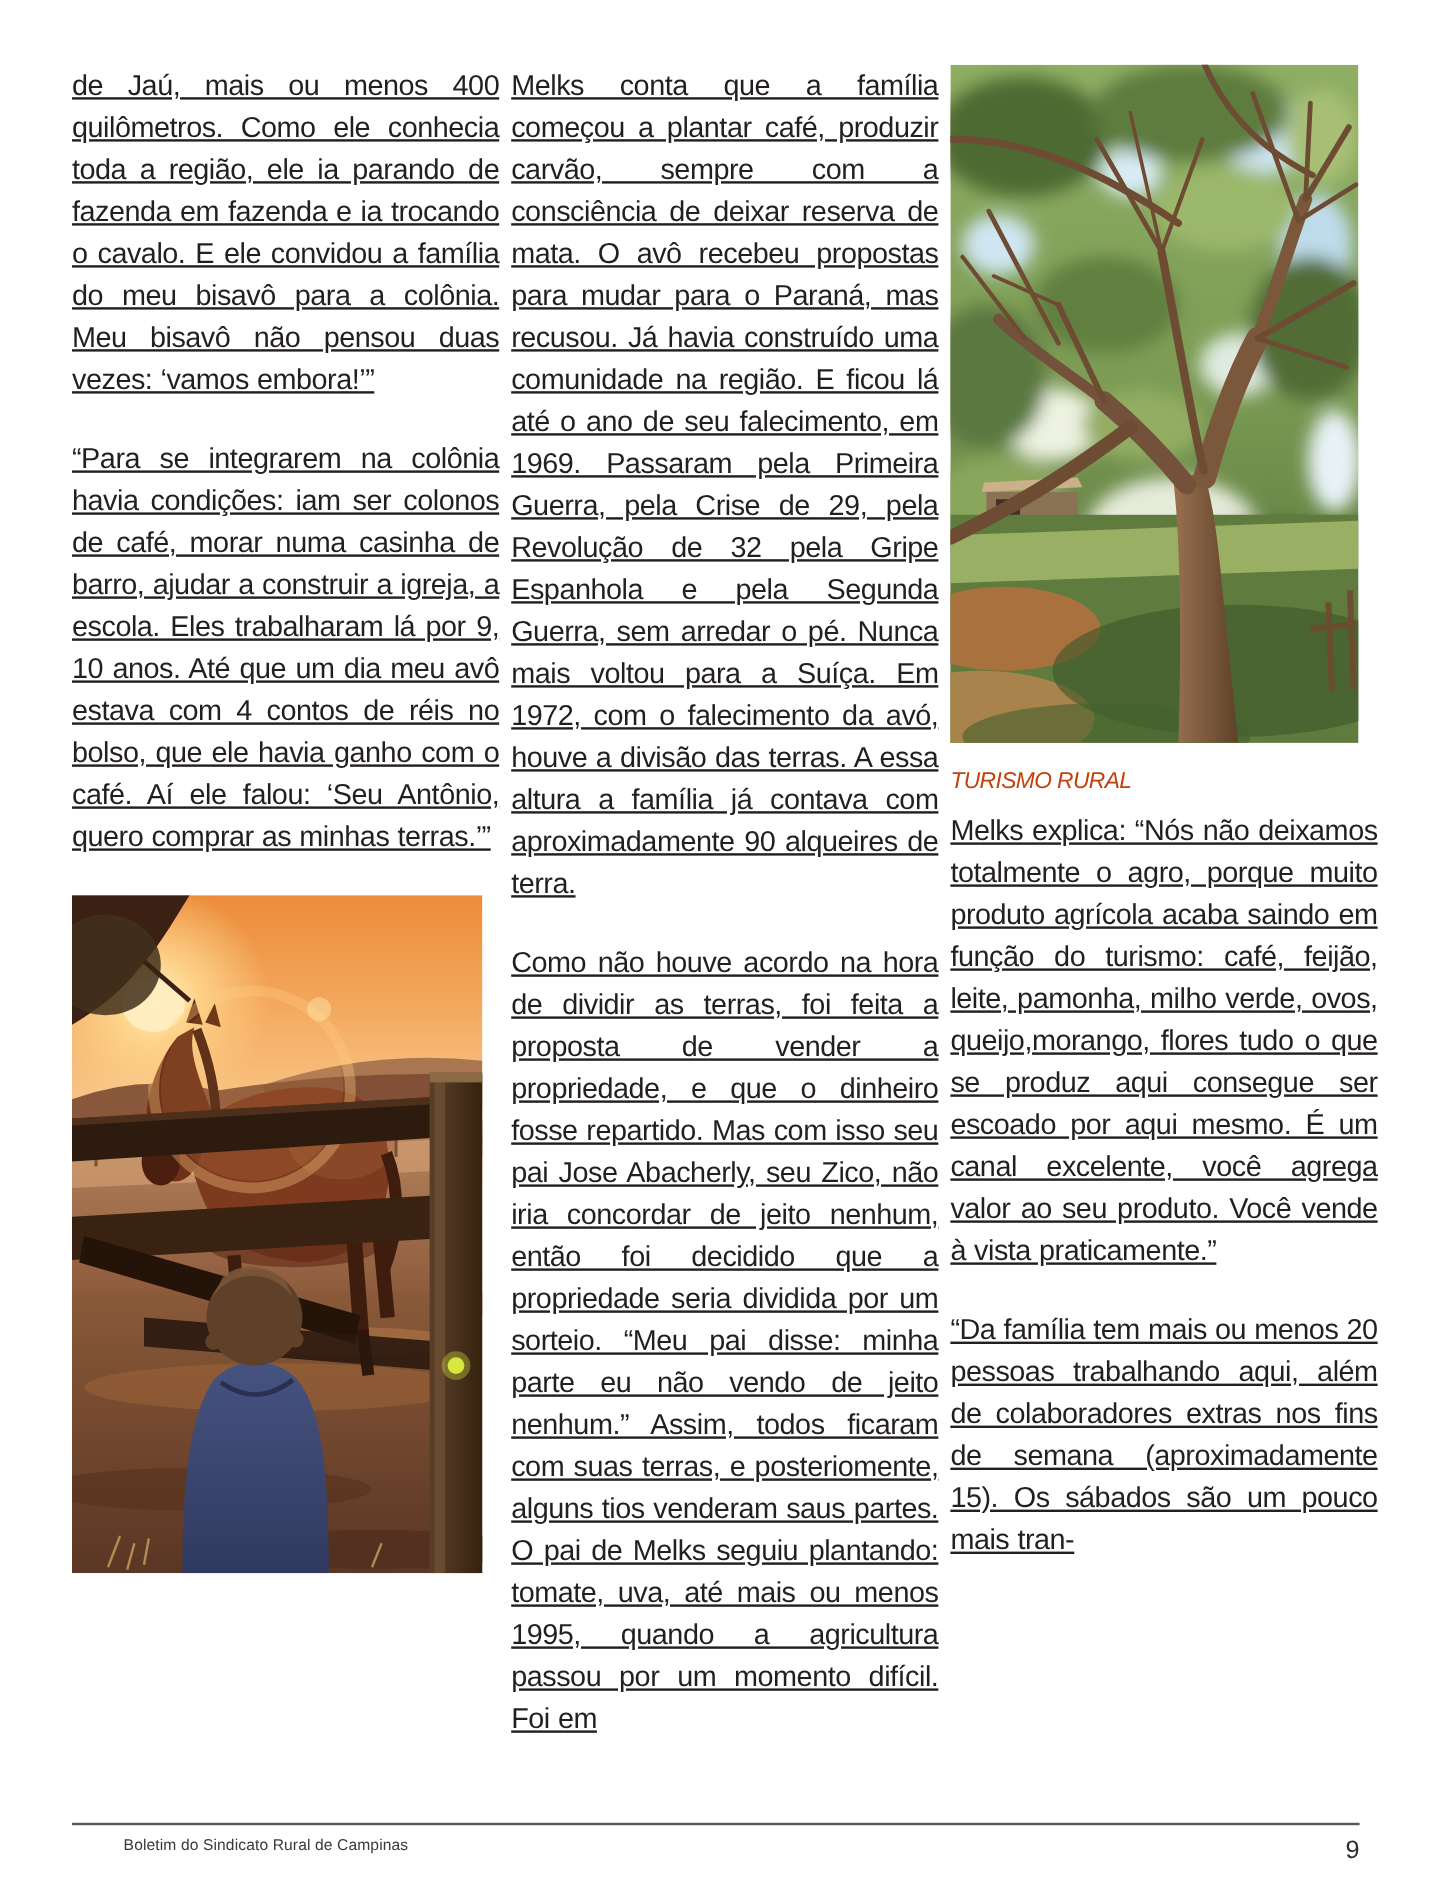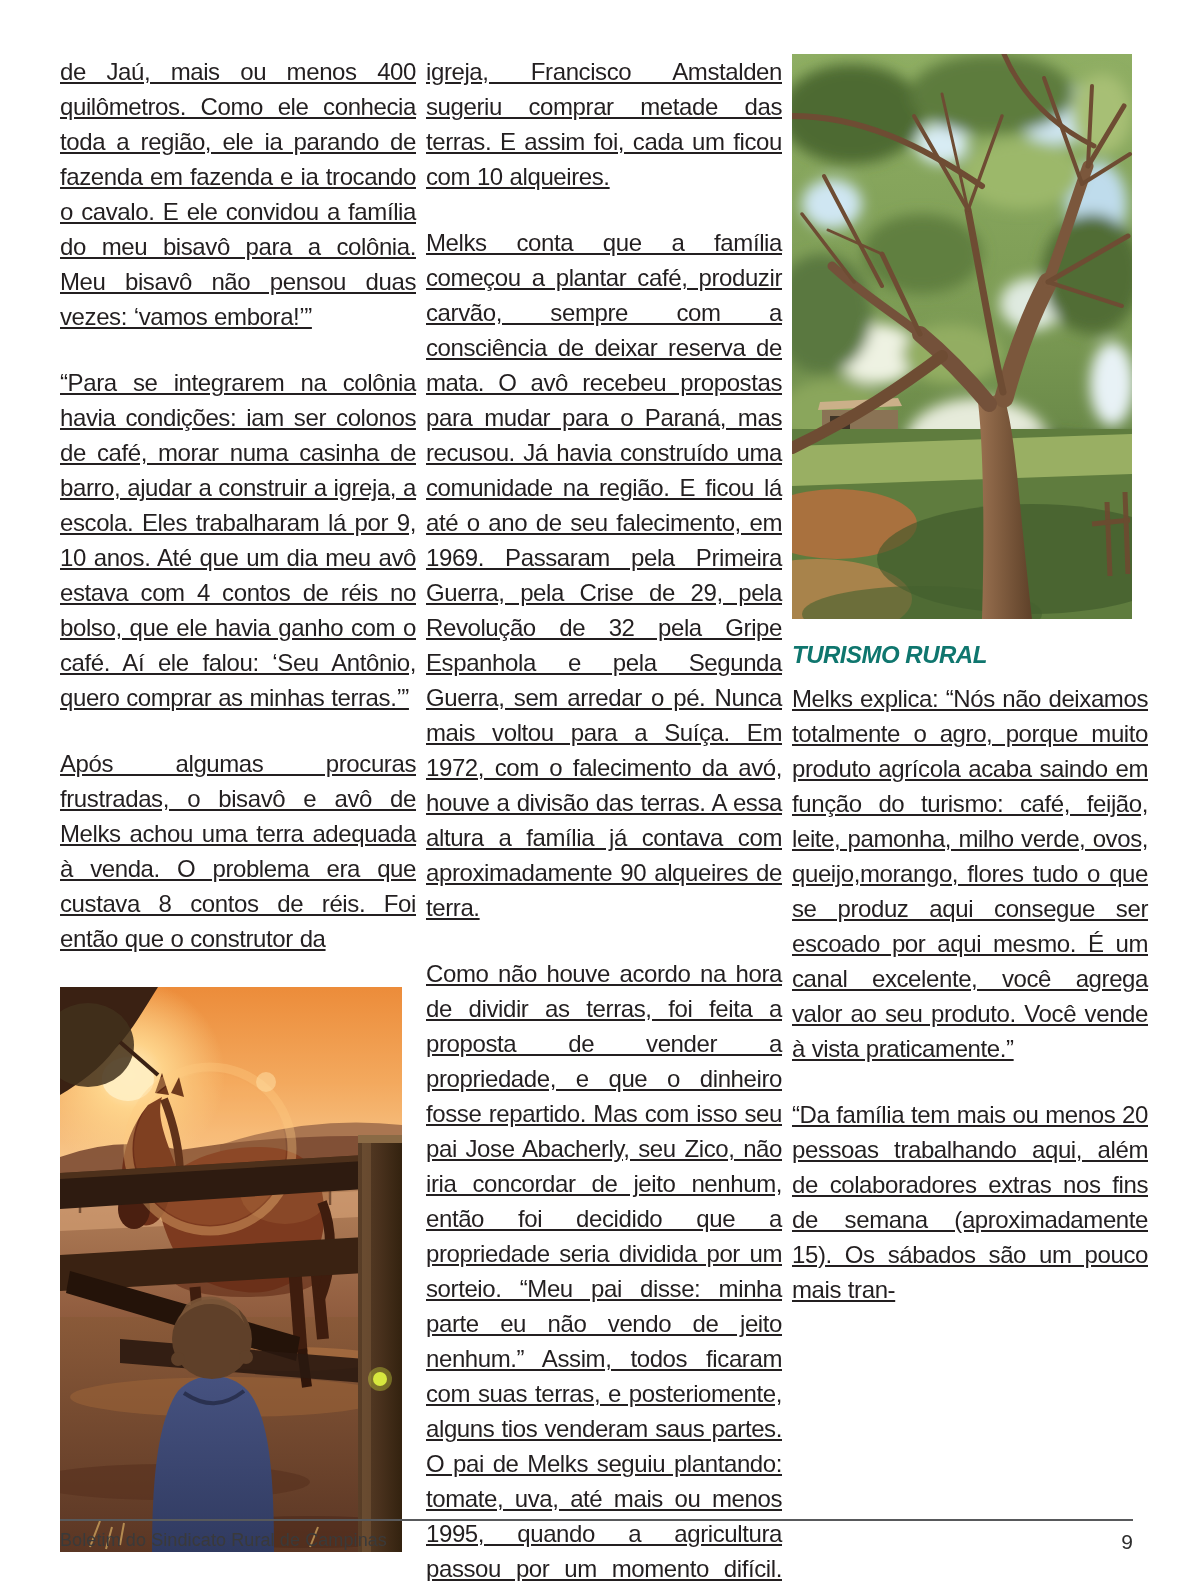--- a/index.html
+++ b/index.html
@@ -20,51 +20,50 @@
   .col p {
     font-size: 24px;
     line-height: 35px;
     text-align: justify;
     margin: 0 0 31px 0;
     letter-spacing: -0.4px;
     word-spacing: 0.5px;
     text-decoration: underline;
   }
   .section-heading {
-    color: #0f766e;
+    color: #c2410c;
     font-style: italic;
-    font-weight: bold;
-    font-size: 24px;
+    font-weight: normal;
+    font-size: 19px;
     letter-spacing: -0.5px;
     margin: 2px 0 12px 0;
   }
   .photo { display: block; line-height: 0; }
   .photo-horse { margin-top: 8px; }
   .photo-tree { margin-bottom: 22px; }
   .footer {
     position: absolute;
     left: 60px; right: 67px; top: 1519px;
     border-top: 2px solid #58595b;
     display: flex;
     justify-content: space-between;
     align-items: flex-start;
     padding-top: 9px;
   }
-  .footer-text { font-size: 18px; color: #3a3a3a; letter-spacing: 0.1px; }
+  .footer-text { font-size: 13px; color: #3a3a3a; letter-spacing: 0.1px; margin-left: 43px; }
   .page-number { font-size: 21px; color: #2d2d2d; }
 </style>
 </head>
 <body>
 
 <div class="columns">
 
   <div class="col">
     <p>de Jaú, mais ou menos 400 quilômetros. Como ele conhecia toda a região, ele ia parando de fazenda em fazenda e ia trocando o cavalo. E ele convidou a família do meu bisavô para a colônia. Meu bisavô não pensou duas vezes: ‘vamos embora!’”</p>
     <p>“Para se integrarem na colônia havia condições: iam ser colonos de café, morar numa casinha de barro, ajudar a construir a igreja, a escola. Eles trabalharam lá por 9, 10 anos. Até que um dia meu avô estava com 4 contos de réis no bolso, que ele havia ganho com o café. Aí ele falou: ‘Seu Antônio, quero comprar as minhas terras.’”</p>
-    <p>Após algumas procuras frustradas, o bisavô e avô de Melks achou uma terra adequada à venda. O problema era que custava 8 contos de réis. Foi então que o construtor da</p>
 
     <div class="photo photo-horse">
       <svg width="342" height="565" viewBox="0 0 342 565" xmlns="http://www.w3.org/2000/svg">
         <defs>
           <linearGradient id="hSky" x1="0" y1="0" x2="0" y2="1">
             <stop offset="0" stop-color="#ec8c3a"></stop>
             <stop offset="0.4" stop-color="#f3a95e"></stop>
             <stop offset="0.75" stop-color="#f8c98e"></stop>
             <stop offset="1" stop-color="#eeb07a"></stop>
           </linearGradient>
@@ -168,21 +167,20 @@
           <line x1="30" y1="560" x2="40" y2="534"></line>
             <line x1="46" y1="562" x2="52" y2="540"></line>
           <line x1="60" y1="558" x2="64" y2="536"></line>
             <line x1="250" y1="560" x2="258" y2="540"></line>
         </g>
       </svg>
     </div>
   </div>
 
   <div class="col">
-    <p>igreja, Francisco Amstalden sugeriu comprar metade das terras.  E assim foi, cada um ficou com 10 alqueires.</p>
     <p>Melks conta que a família começou a plantar café, produzir carvão, sempre com a consciência de deixar reserva de mata. O avô recebeu propostas para mudar para o Paraná, mas recusou. Já havia construído uma comunidade na região. E ficou lá até o ano de seu falecimento, em 1969. Passaram pela Primeira Guerra, pela Crise de 29, pela Revolução de 32 pela Gripe Espanhola e pela Segunda Guerra, sem arredar o pé. Nunca mais voltou para a Suíça. Em 1972, com o falecimento da avó, houve a divisão das terras. A essa altura a família já contava com aproximadamente 90 alqueires de terra.</p>
     <p>Como não houve acordo na hora de dividir as terras, foi feita a proposta de vender a propriedade, e que o dinheiro fosse repartido. Mas com isso seu pai Jose Abacherly, seu Zico,  não iria concordar de jeito nenhum, então foi decidido que a propriedade seria dividida por um sorteio. “Meu pai disse: minha parte eu não vendo de jeito nenhum.” Assim, todos ficaram com suas terras, e posteriomente, alguns tios venderam saus partes. O pai de Melks seguiu plantando: tomate, uva, até mais ou menos 1995, quando a agricultura passou por um momento difícil. Foi em</p>
   </div>
 
   <div class="col">
 
     <div class="photo photo-tree">
       <svg width="340" height="565" viewBox="0 0 340 565" xmlns="http://www.w3.org/2000/svg">
         <defs>
           <linearGradient id="tBg" x1="0" y1="0" x2="0" y2="1">

